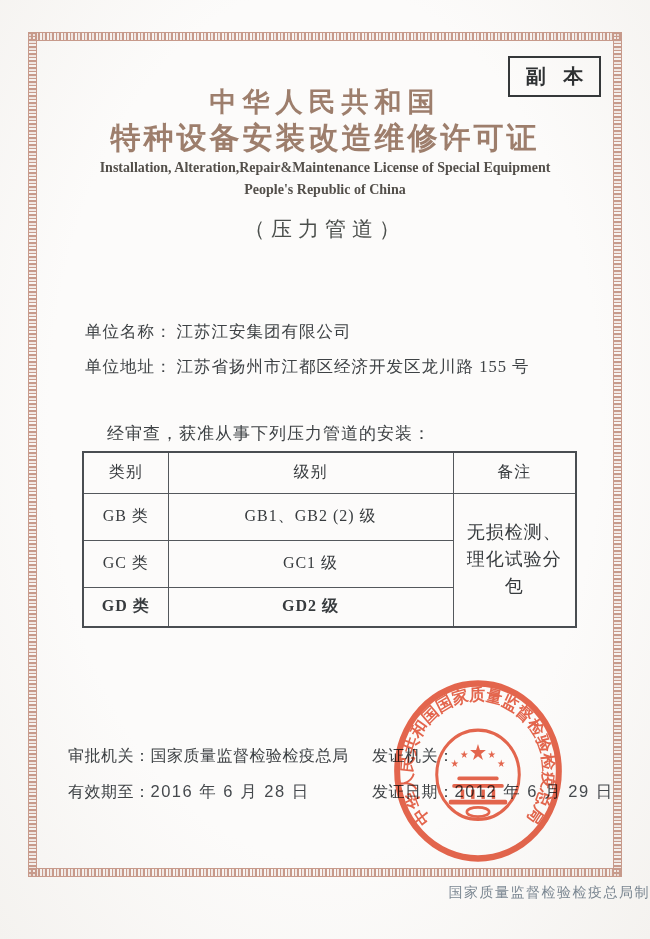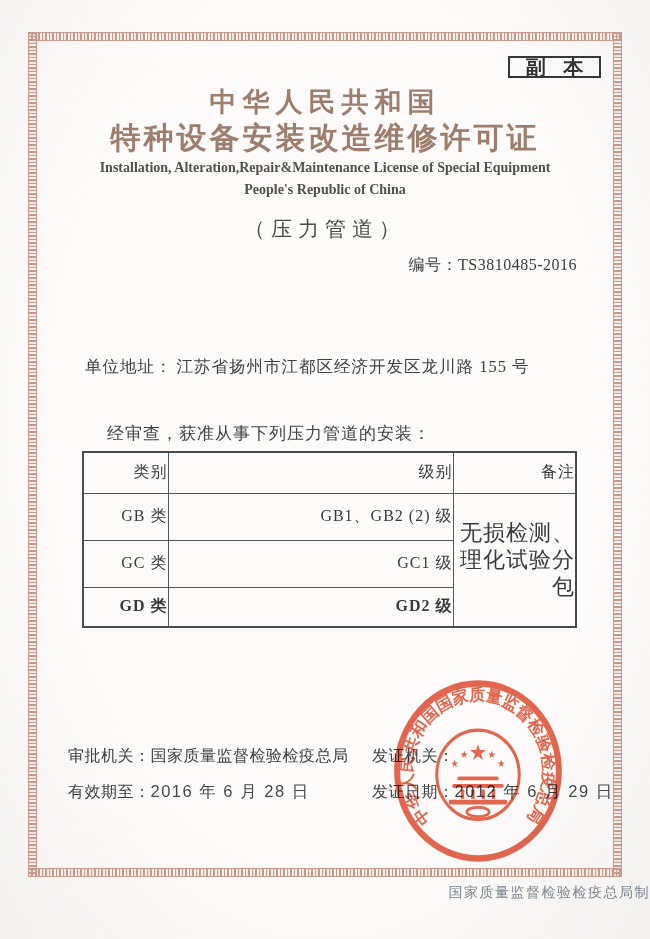--- a/index.html
+++ b/index.html
@@ -36,21 +36,21 @@
     background-image:repeating-linear-gradient(0deg,
       var(--border) 0 1.5px, rgba(199,154,139,.18) 1.5px 3.5px,
       var(--border) 3.5px 5px, rgba(199,154,139,.05) 5px 7px);
   }
   .frame.top{top:32px;}
   .frame.bottom{top:868px;}
   .frame.left{left:28px;}
   .frame.right{left:613px;}
 
   .badge{
-    position:absolute;left:508px;top:56px;width:93px;height:22px;
+    position:absolute;left:508px;top:56px;width:93px;height:41px;
     border:2.5px solid #35383a;box-sizing:border-box;
     display:flex;align-items:center;justify-content:center;
     font-family:"Liberation Sans", sans-serif;
     font-weight:bold;font-size:20px;color:#2f3234;
     letter-spacing:6px;text-indent:6px;
   }
   .title-cn1{
     position:absolute;left:0;top:84px;width:100%;
     text-align:center;font-family:"Liberation Sans", sans-serif;
     font-weight:bold;font-size:27px;letter-spacing:6px;color:var(--title);
@@ -80,27 +80,27 @@
   .field-row .lbl{padding-right:4px;}
   .unit-name{left:85px;top:321px;}
   .unit-addr{left:85px;top:356px;}
   .statement{position:absolute;left:107px;top:422px;font-size:17px;letter-spacing:1px;}
 
   table.scope{
     position:absolute;left:82px;top:451px;width:493px;height:175px;
     border-collapse:collapse;table-layout:fixed;
     font-size:16px;color:#373b3e;
   }
-  table.scope td{border:1px solid #54585c;text-align:right;letter-spacing:1px;padding:0;}
+  table.scope td{border:1px solid #54585c;text-align:center;letter-spacing:1px;padding:8px;}
   table.scope{border:2.5px solid #494d51;}
   tr.hdr{height:41px;}
   tr.r1{height:47px;}
   tr.r2{height:47px;}
   tr.r3{height:40px;font-weight:bold;}
-  td.remark{text-align:left;padding-left:13px;font-size:22px;line-height:27px;border-radius:26px;}
+  td.remark{text-align:left;padding-left:13px;font-size:18px;line-height:27px;border-radius:26px;}
 
   .foot-row{position:absolute;font-size:16px;letter-spacing:.5px;white-space:nowrap;}
   .f-appr{left:68px;top:746px;}
   .f-issuer{left:372px;top:746px;}
   .f-valid{left:68px;top:781px;}
   .f-issued{left:372px;top:781px;}
   .date-val{font-family:"Liberation Sans", sans-serif;font-size:16.5px;letter-spacing:1.5px;color:#45494d;margin-top:36px;}
 
   .seal{
     position:absolute;left:392px;top:678px;width:172px;height:186px;
@@ -124,22 +124,22 @@
   <div class="frame v right"></div>
 
   <div class="badge">副 本</div>
 
   <div class="title-cn1">中华人民共和国</div>
   <div class="title-cn2">特种设备安装改造维修许可证</div>
   <div class="title-en1">Installation, Alteration,Repair&amp;Maintenance License of Special Equipment</div>
   <div class="title-en2">People's Republic of China</div>
   <div class="subtitle">（压力管道）</div>
 
-  <div class="license-no"><span>编号：</span><span>TS3810485-2016</span></div>
-
+
+  <div class="field-row unit-name"><span class="lbl">单位名称：</span><span>江苏江安集团有限公司</span></div>
   <div class="field-row unit-addr"><span class="lbl">单位地址：</span><span>江苏省扬州市江都区经济开发区龙川路 155 号</span></div>
 
   <div class="statement">经审查，获准从事下列压力管道的安装：</div>
 
   <table class="scope">
     <colgroup>
         <col style="width:85px">
         <col style="width:285px">
         <col style="width:123px">
       </colgroup>

